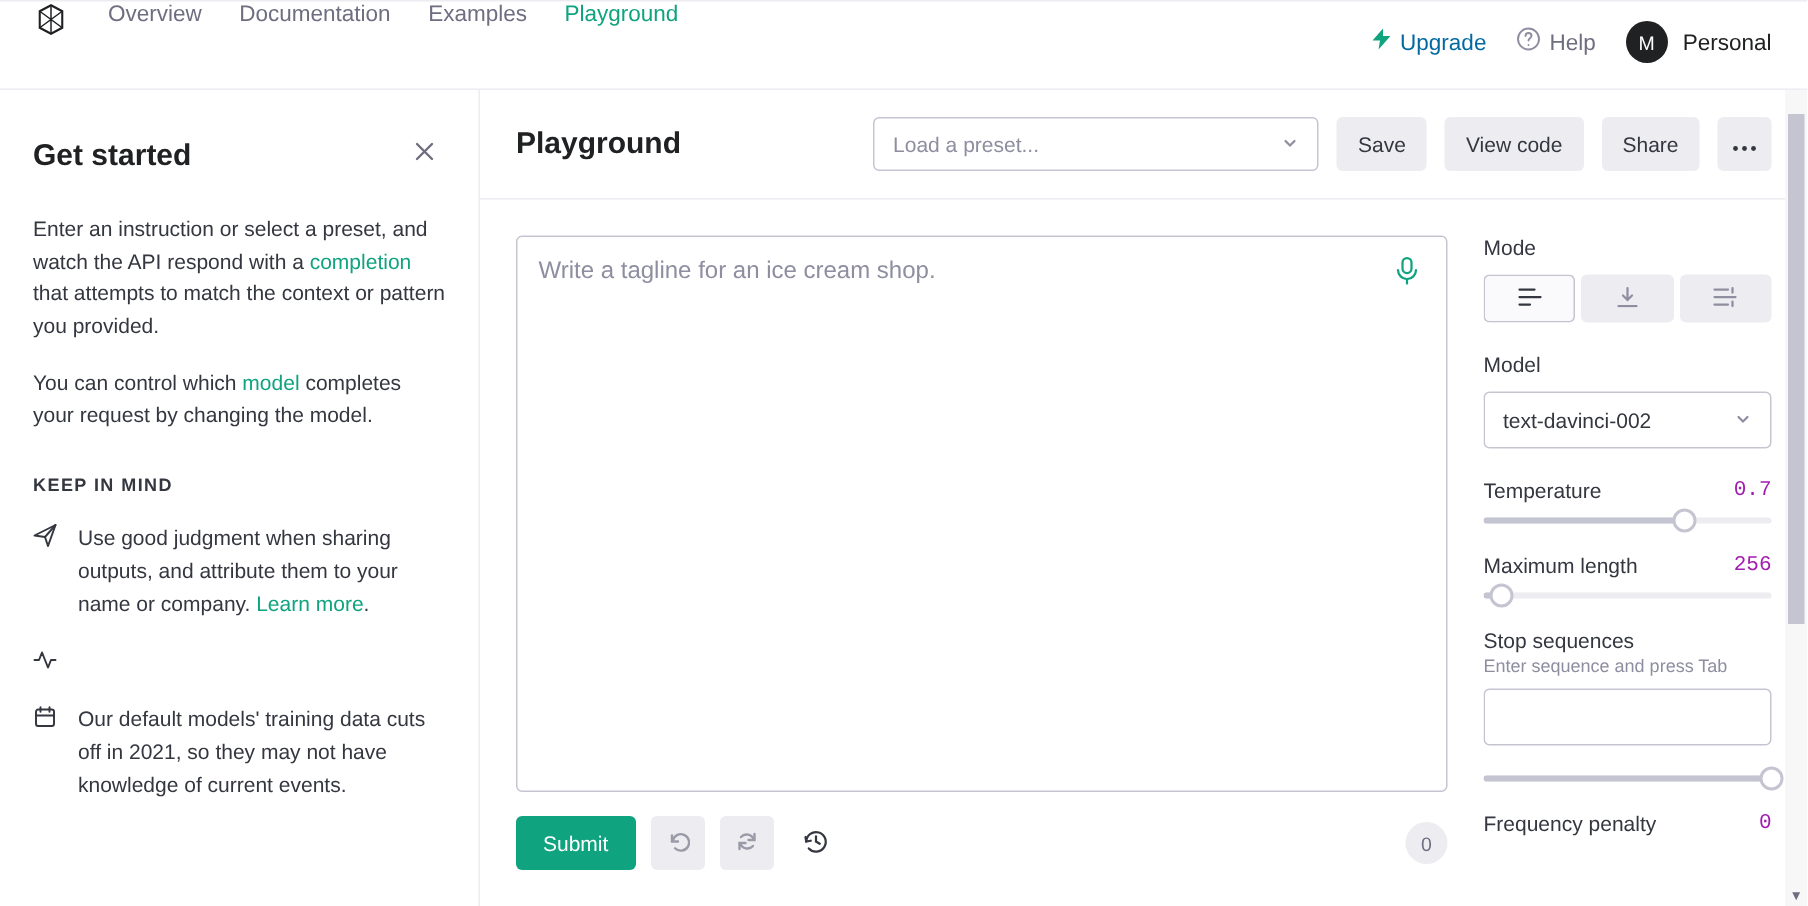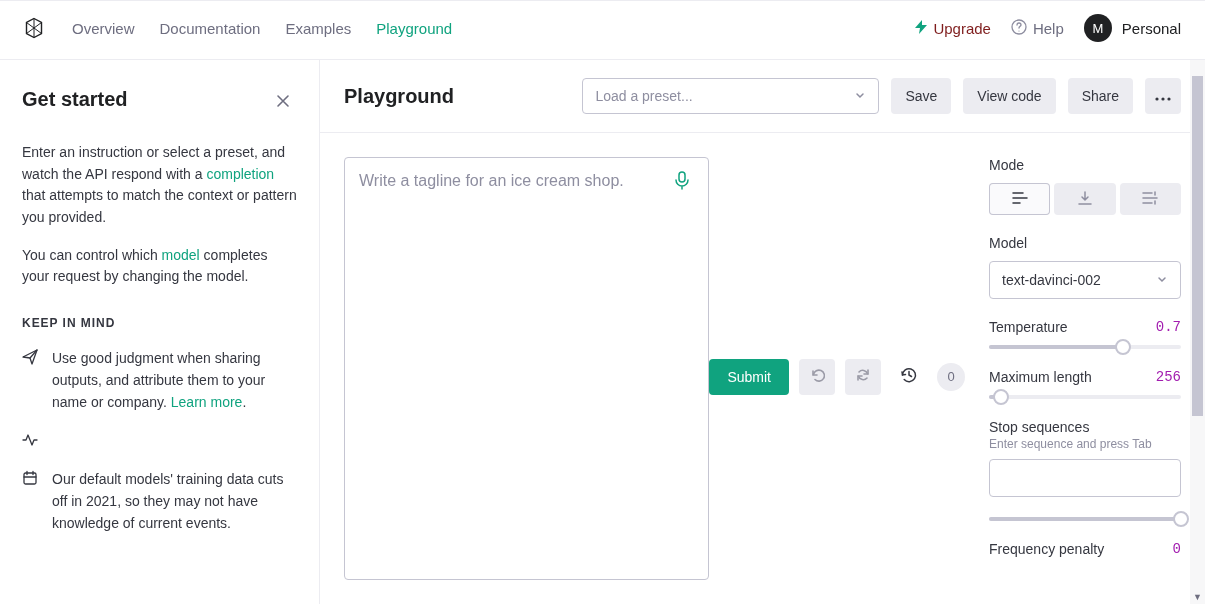--- a/index.html
+++ b/index.html
@@ -9,21 +9,20 @@
       color: #202123;
       background: #fff;
       width: 1205px;
       height: 604px;
       overflow: hidden;
     }
 
     
     .header {
       display: flex;
-      align-items: center;
       height: 60px;
       border-top: 1px solid #ececf1;
       border-bottom: 1px solid #ececf1;
       padding: 0 24px 4px 22px;
     }
     .logo {
       width: 24px;
       height: 24px;
       margin-right: 26px;
       display: flex;
@@ -38,21 +37,21 @@
       cursor: pointer;
     }
     .nav a.active { color: #10a37f; }
     .header-right {
       margin-left: auto;
       display: flex;
       align-items: center;
       gap: 20px;
     }
     .upgrade-link {
-      color: #7f1d1d;
+      color: #0369a1;
       display: flex;
       align-items: center;
       gap: 6px;
       font-size: 15px;
       cursor: pointer;
     }
     .help-link {
       color: #6e6e80;
       display: flex;
       align-items: center;
@@ -88,21 +87,21 @@
 
     
     .sidebar {
       width: 320px;
       border-right: 1px solid #ececf1;
       padding: 28px 22px 22px 22px;
       flex-shrink: 0;
     }
     .sidebar-header {
       display: flex;
-      align-items: flex-start;
+      align-items: flex-end;
       justify-content: space-between;
       margin-bottom: 26px;
     }
     .sidebar-title { font-size: 20px; font-weight: 700; }
     .close-btn {
       width: 28px;
       height: 28px;
       border: none;
       background: none;
       cursor: pointer;
@@ -190,21 +189,21 @@
     .workspace {
       display: flex;
       flex: 1;
       overflow: hidden;
     }
 
     .editor-pane {
       flex: 1;
       padding: 24px;
       display: flex;
-      flex-direction: row;
+      flex-direction: column;
     }
     .editor {
       flex: 1;
       border: 1px solid #c5c5d2;
       border-radius: 4px;
       padding: 14px 48px 14px 14px;
       position: relative;
       background: #fff;
     }
     .editor-placeholder {

